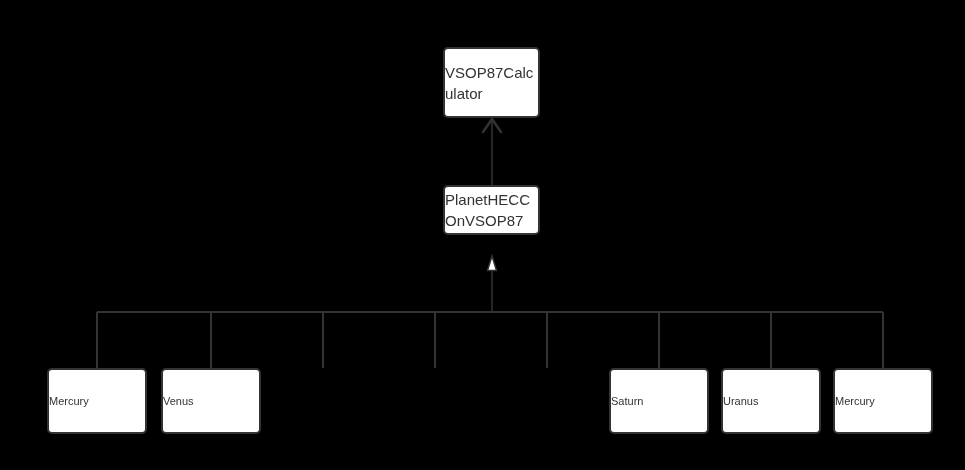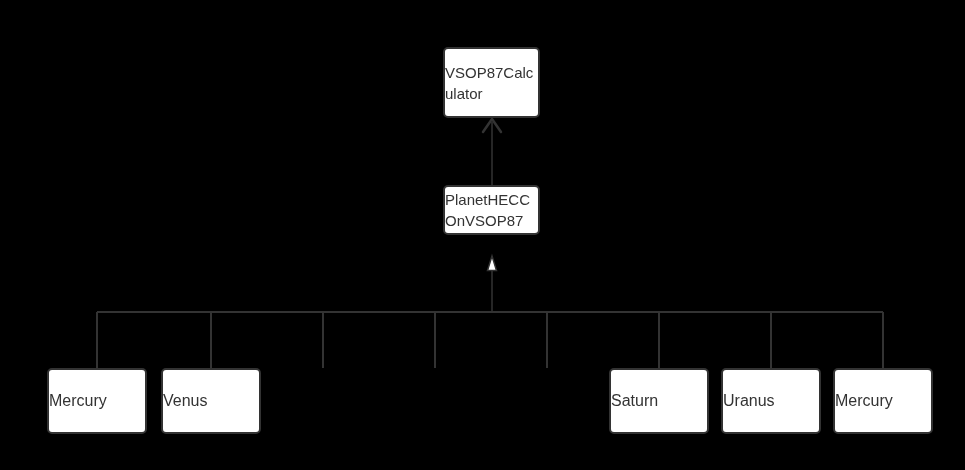--- a/index.html
+++ b/index.html
@@ -64,21 +64,21 @@
     width: 97px;
     font-size: 15px;
     line-height: 21px;
   }
   .class-node-top { top: 47px; height: 71px; }
   .class-node-mid { top: 185px; height: 50px; }
   .planet-node {
     top: 368px;
     width: 100px;
     height: 66px;
-    font-size: 16px;
+    font-size: 11px;
   }
 </style>
 </head>
 <body>
 
 <div class="canvas">
 
   <svg class="connector-layer" viewBox="0 0 965 470" xmlns="http://www.w3.org/2000/svg">
 
     <line class="edge-line" x1="492" y1="185" x2="492" y2="122"></line>

